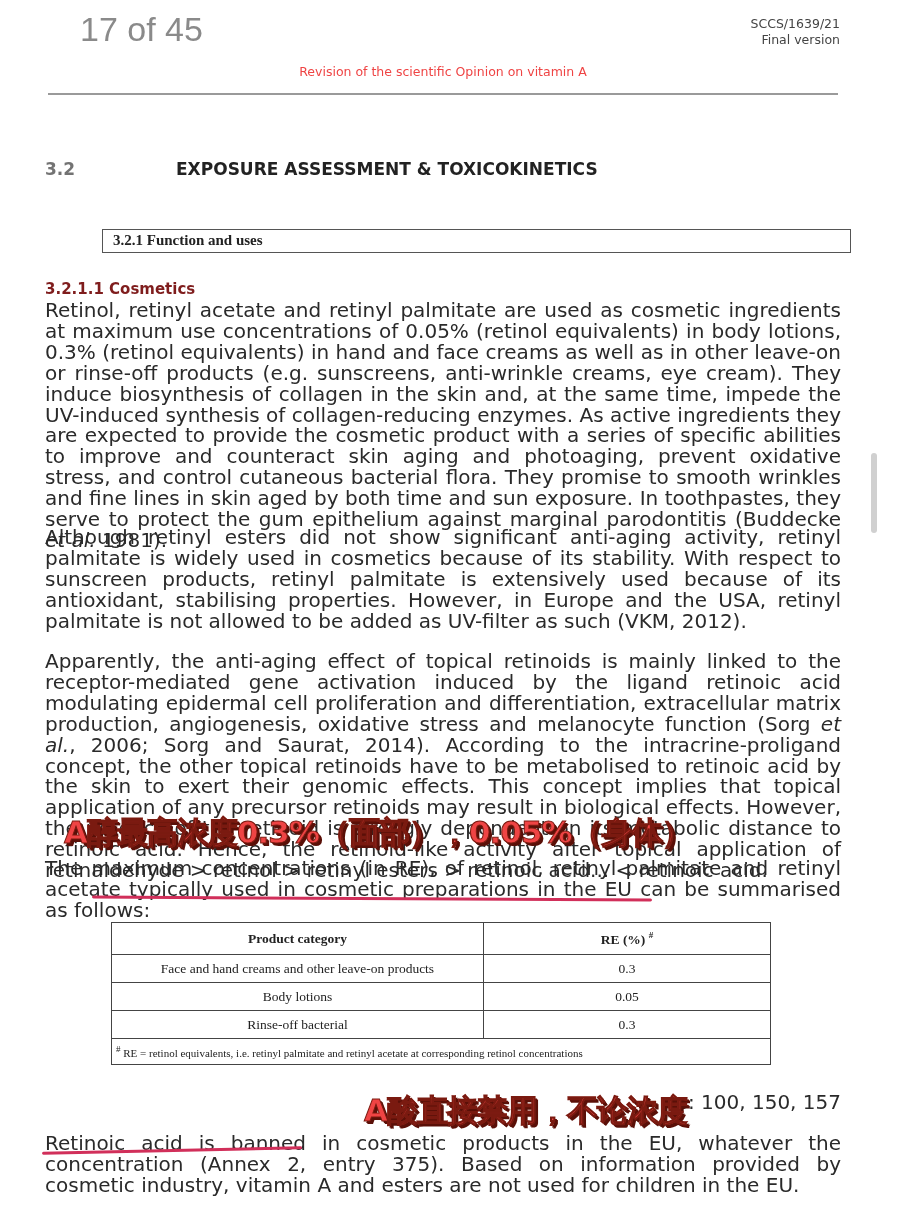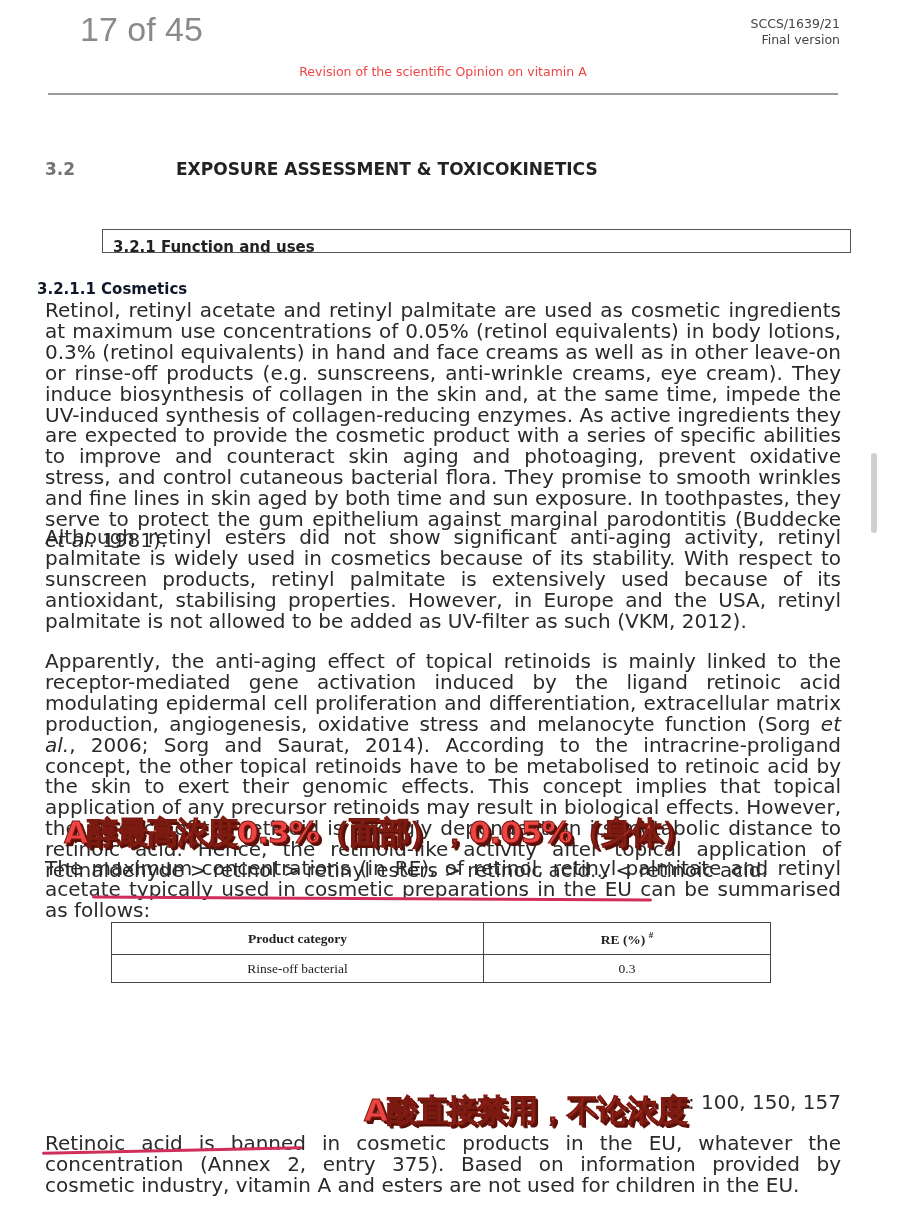--- a/index.html
+++ b/index.html
@@ -7,23 +7,23 @@
     body { position: relative; font-family: "DejaVu Sans", sans-serif; color: #222; }
 
     .page-counter { position: absolute; left: 80px; top: 10px; font-family: "Liberation Sans", sans-serif; font-size: 34px; color: #8a8a8a; letter-spacing: 0px; }
     .doc-id { position: absolute; right: 60px; top: 16px; text-align: right; font-family: "DejaVu Sans", sans-serif; font-size: 12.5px; color: #444; line-height: 16px; margin-left: 48px; }
     .running-title { position: absolute; left: 0; width: 886px; top: 64px; text-align: center; font-size: 12.5px; color: #ef4444; }
     .header-rule { position: absolute; left: 48px; top: 93px; width: 790px; height: 2px; background: #9a9a9a; }
 
     .sec-num { position: absolute; left: 45px; top: 159px; font-size: 17px; font-weight: bold; color: #737373; }
     .sec-title { position: absolute; left: 176px; top: 159px; font-size: 17px; font-weight: bold; color: #222; }
 
-    .subsec-box { position: absolute; left: 102px; top: 229px; width: 749px; height: 24px; border: 1.5px solid #555; padding: 8px 10px; font-size: 15px; font-weight: bold; color: #222; }
+    .subsec-box { position: absolute; left: 102px; top: 229px; width: 749px; height: 24px; border: 1.5px solid #555; padding: 2px 10px; font-size: 15px; font-weight: bold; color: #222; font-family: Liberation Serif, serif; }
 
-    .subsubsec { position: absolute; left: 37px; top: 280px; font-size: 15px; font-weight: bold; color: #0f172a; }
+    .subsubsec { position: absolute; left: 45px; top: 280px; font-size: 15px; font-weight: bold; color: #7f1d1d; }
 
     .para { position: absolute; left: 45px; width: 796px; font-size: 20px; line-height: 20.9px; color: #2a2a2a; text-align: justify; }
     .para em { font-style: italic; }
     .p1 { top: 300px; }
     .p2 { top: 527px; }
     .p3 { top: 651px; }
     .p4 { top: 858px; }
     .p5 { top: 1092px; }
     .p6 { top: 1133px; }
 
@@ -70,22 +70,33 @@
 
 <div class="para p4">The maximum concentrations (in RE), of retinol, retinyl palmitate and retinyl acetate typically used in cosmetic preparations in the EU can be summarised as follows:</div>
 
 <table class="re-table">
   <tbody>
       <tr>
     <th class="col1">Product category</th>
     <th><span>RE (%)</span> <sup>#</sup></th>
   </tr>
   <tr>
+    <td>Face and hand creams and other leave-on products</td>
+    <td>0.3</td>
+  </tr>
+  <tr>
+    <td>Body lotions</td>
+    <td>0.05</td>
+  </tr>
+  <tr>
     <td>Rinse-off bacterial</td>
     <td>0.3</td>
+  </tr>
+  <tr>
+    <td class="footnote" colspan="2"><sup>#</sup><span> RE = retinol equivalents, i.e. retinyl palmitate and retinyl acetate at corresponding retinol concentrations</span></td>
   </tr>
 </tbody>
   </table>
 
 <div class="para p5" style="text-align:right;">es: 100, 150, 157</div>
 <div class="para p6">Retinoic acid is banned in cosmetic products in the EU, whatever the concentration (Annex 2, entry 375). Based on information provided by cosmetic industry, vitamin A and esters are not used for children in the EU.</div>
 
 <div class="underline-mark ul1"></div>
 <div class="underline-mark ul2"></div>
 

